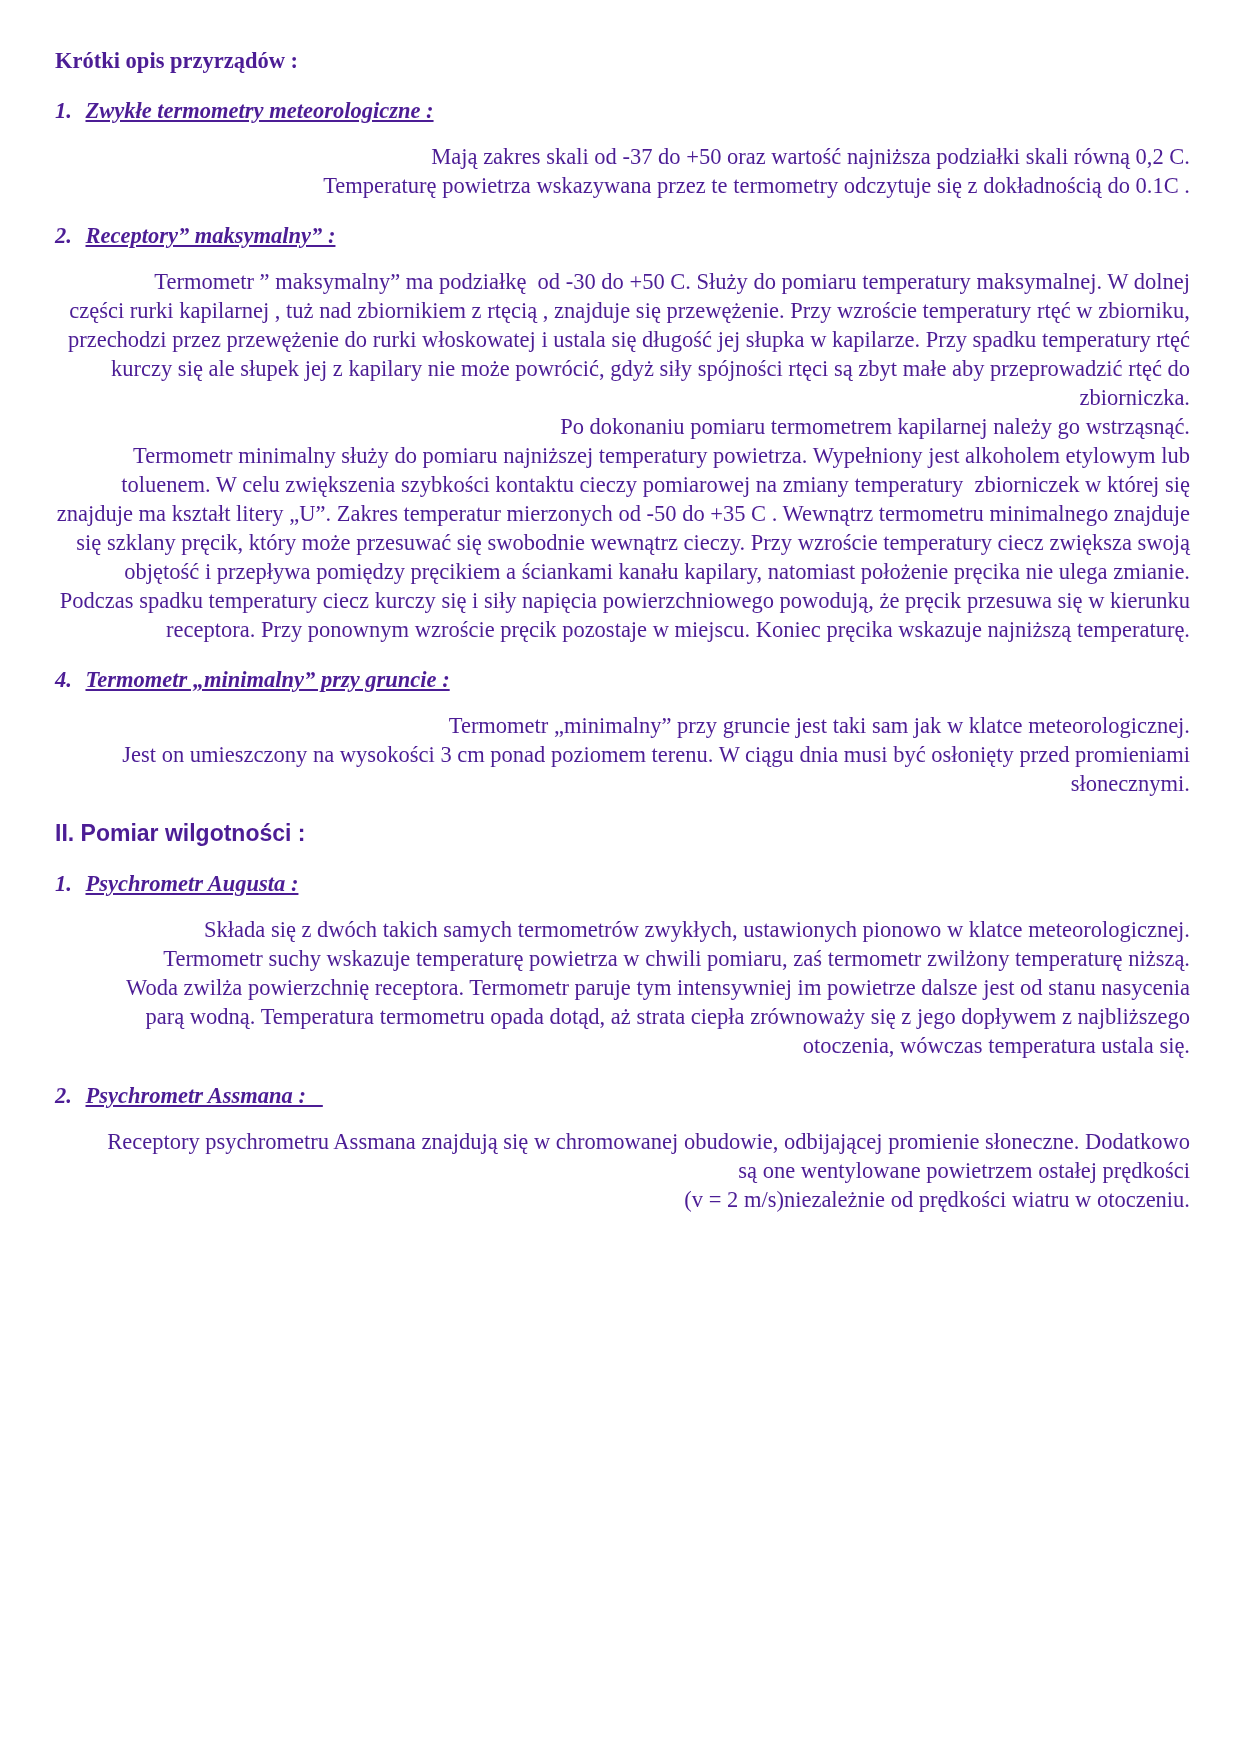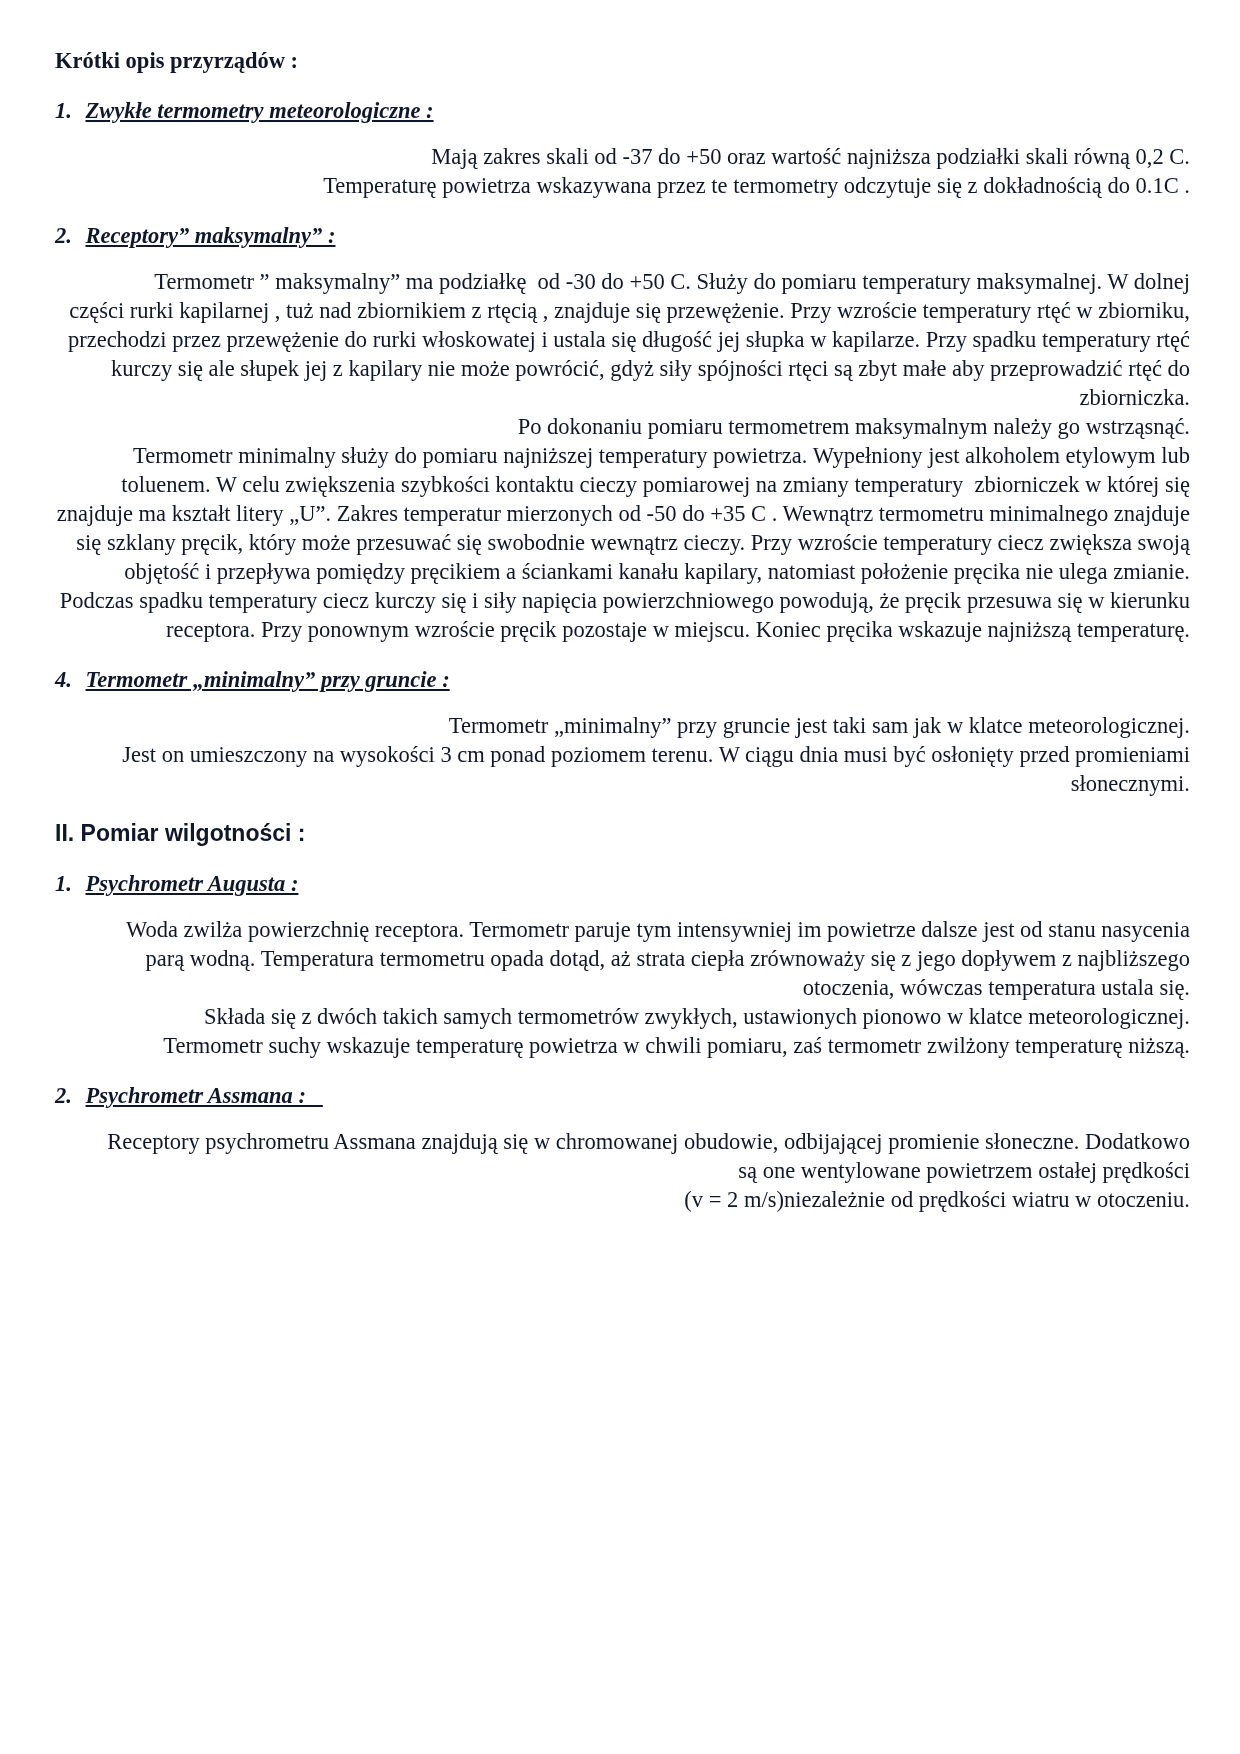--- a/index.html
+++ b/index.html
@@ -3,21 +3,21 @@
 <meta charset="utf-8">
 <title>Krótki opis przyrządów</title>
 <style>
   * { margin: 0; padding: 0; box-sizing: border-box; }
   html, body { background: #ffffff; }
   .page {
     width: 1240px;
     min-height: 1754px;
     margin: 0 auto;
     background: #ffffff;
-    color: #0f172a;
+    color: #4c1d95;
     padding: 46px 50px 40px 55px;
     font-family: "Liberation Serif", serif;
     font-size: 22.5px;
     line-height: 29px;
   }
   .doc-title {
     font-size: 22.5px;
     font-weight: bold;
     font-family: "Liberation Serif", serif;
     margin: 0 0 19px 0;
@@ -50,26 +50,26 @@
 <body>
 
 <div class="page">
   <article id="doc">
       <h1 class="doc-title">Krótki opis przyrządów :</h1>
       <p class="sub-heading"><span class="heading-num">1. </span><span class="heading-title">Zwykłe termometry meteorologiczne :</span></p>
       <p class="para indent">Mają zakres skali od -37 do +50 oraz wartość najniższa podziałki skali równą 0,2 C.
 Temperaturę powietrza wskazywana przez te termometry odczytuje się z dokładnością do 0.1C .</p>
       <p class="sub-heading"><span class="heading-num">2. </span><span class="heading-title">Receptory” maksymalny” :</span></p>
       <p class="para indent">Termometr ” maksymalny” ma podziałkę  od -30 do +50 C. Służy do pomiaru temperatury maksymalnej. W dolnej części rurki kapilarnej , tuż nad zbiornikiem z rtęcią , znajduje się przewężenie. Przy wzroście temperatury rtęć w zbiorniku, przechodzi przez przewężenie do rurki włoskowatej i ustala się długość jej słupka w kapilarze. Przy spadku temperatury rtęć kurczy się ale słupek jej z kapilary nie może powrócić, gdyż siły spójności rtęci są zbyt małe aby przeprowadzić rtęć do zbiorniczka.</p>
-      <p class="para indent">Po dokonaniu pomiaru termometrem maksymalnym należy go wstrząsnąć.</p>
+      <p class="para indent">Po dokonaniu pomiaru termometrem kapilarnej należy go wstrząsnąć.</p>
       <p class="para indent">Termometr minimalny służy do pomiaru najniższej temperatury powietrza. Wypełniony jest alkoholem etylowym lub toluenem. W celu zwiększenia szybkości kontaktu cieczy pomiarowej na zmiany temperatury  zbiorniczek w której się znajduje ma kształt litery „U”. Zakres temperatur mierzonych od -50 do +35 C . Wewnątrz termometru minimalnego znajduje się szklany pręcik, który może przesuwać się swobodnie wewnątrz cieczy. Przy wzroście temperatury ciecz zwiększa swoją objętość i przepływa pomiędzy pręcikiem a ściankami kanału kapilary, natomiast położenie pręcika nie ulega zmianie. Podczas spadku temperatury ciecz kurczy się i siły napięcia powierzchniowego powodują, że pręcik przesuwa się w kierunku receptora. Przy ponownym wzroście pręcik pozostaje w miejscu. Koniec pręcika wskazuje najniższą temperaturę.</p>
       <p class="sub-heading"><span class="heading-num">4. </span><span class="heading-title">Termometr „minimalny” przy gruncie :</span></p>
       <p class="para indent">Termometr „minimalny” przy gruncie jest taki sam jak w klatce meteorologicznej.
 Jest on umieszczony na wysokości 3 cm ponad poziomem terenu. W ciągu dnia musi być osłonięty przed promieniami słonecznymi.</p>
       <h2 class="section-heading">II. Pomiar wilgotności :</h2>
       <p class="sub-heading"><span class="heading-num">1. </span><span class="heading-title">Psychrometr Augusta :</span></p>
+      <p class="para indent">Składa się z dwóch takich samych termometrów zwykłych, ustawionych pionowo w klatce meteorologicznej. Termometr suchy wskazuje temperaturę powietrza w chwili pomiaru, zaś termometr zwilżony temperaturę niższą.</p>
       <p class="para indent">Woda zwilża powierzchnię receptora. Termometr paruje tym intensywniej im powietrze dalsze jest od stanu nasycenia parą wodną. Temperatura termometru opada dotąd, aż strata ciepła zrównoważy się z jego dopływem z najbliższego otoczenia, wówczas temperatura ustala się.</p>
-      <p class="para indent">Składa się z dwóch takich samych termometrów zwykłych, ustawionych pionowo w klatce meteorologicznej. Termometr suchy wskazuje temperaturę powietrza w chwili pomiaru, zaś termometr zwilżony temperaturę niższą.</p>
       <p class="sub-heading"><span class="heading-num">2. </span><span class="heading-title">Psychrometr Assmana :   </span></p>
       <p class="para indent">Receptory psychrometru Assmana znajdują się w chromowanej obudowie, odbijającej promienie słoneczne. Dodatkowo są one wentylowane powietrzem ostałej prędkości
 (v = 2 m/s)niezależnie od prędkości wiatru w otoczeniu.</p>
     </article>
 </div>
 
 </body></html>

